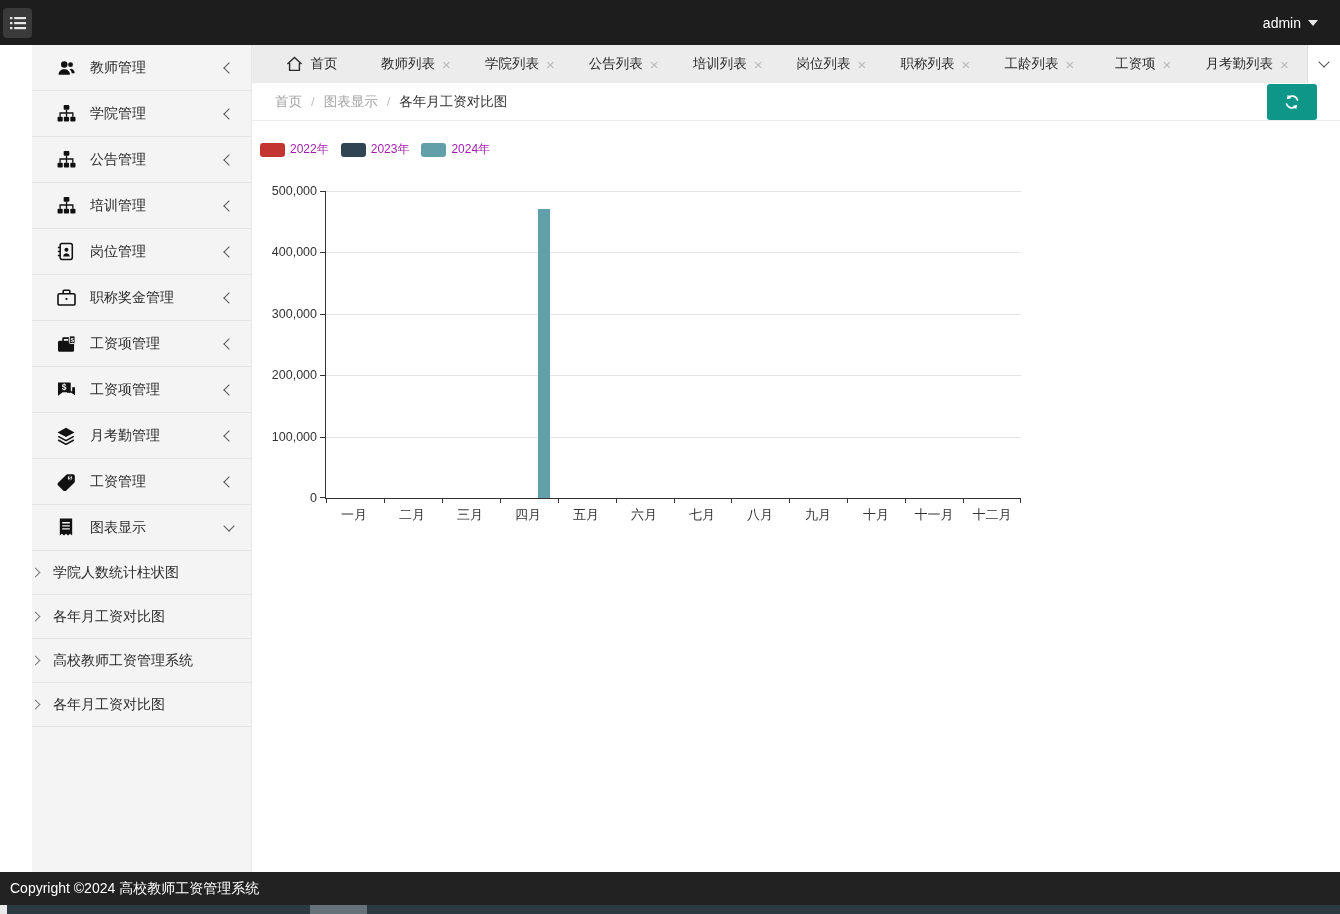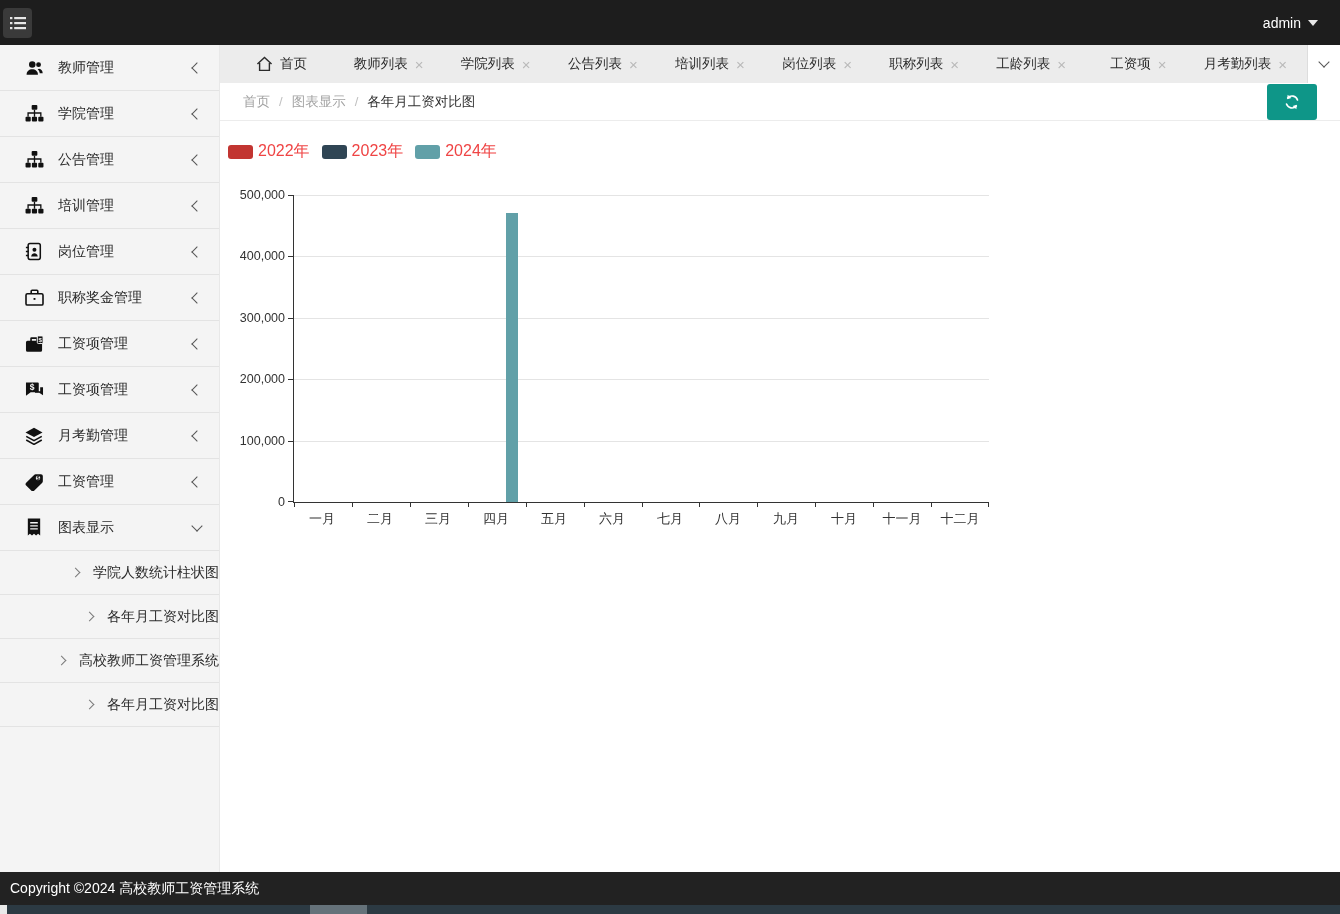--- a/index.html
+++ b/index.html
@@ -11,32 +11,32 @@
   .brand { width:220px; padding-left:20px; font-size:17px; font-weight:bold; letter-spacing:.5px; }
   .hamburger-btn { width:29px; height:30px; margin-left:3px; background:#3a3a3a; border:none;
     border-radius:4px; display:flex; align-items:center; justify-content:center; cursor:pointer; }
   .header-spacer { flex:1; }
   .user-menu { display:flex; align-items:center; gap:7px; padding-right:22px; font-size:14px; cursor:pointer; }
   .caret-down { width:0; height:0; border-left:5px solid transparent; border-right:5px solid transparent;
     border-top:6px solid #e8e8e8; }
 
   
   .middle { display:flex; height:827px; }
-  .sidebar { width:220px; background:#f4f4f4; border-right:1px solid #e8e8e8; overflow:hidden; }
+  .sidebar { width:220px; background:#f4f4f4; border-right:1px solid #e8e8e8; overflow:hidden;margin-left:32px; }
   .side-item { height:46px; display:flex; align-items:center; padding:0 18px 0 24px;
     border-bottom:1px solid #e3e3e3; cursor:pointer; background:#f4f4f4; }
   .side-item .icon { width:20px; height:20px; margin-right:14px; flex:0 0 20px;
     display:flex; align-items:center; justify-content:center; }
   .side-item .lbl { font-size:14px; color:#2b2b2b; flex:1; }
   .chev { width:8px; height:8px; border-left:1.6px solid #555; border-bottom:1.6px solid #555; display:inline-block; }
   .chev.left { transform:rotate(45deg); }
   .chev.down { transform:rotate(-45deg); margin-top:-4px; }
   .chev.right { transform:rotate(-135deg); width:7px; height:7px; border-color:#7a7a7a; }
   .side-sub { height:44px; display:flex; align-items:center; 
-    border-bottom:1px solid #e3e3e3; cursor:pointer; font-size:14px; color:#2b2b2b; background:#f4f4f4;justify-content:flex-end; }
+    border-bottom:1px solid #e3e3e3; cursor:pointer; font-size:14px; color:#2b2b2b; background:#f4f4f4; }
   .side-sub .chev { margin-right:14px; }
 
   
   .main { flex:1; display:flex; flex-direction:column; background:#fff; min-width:0; }
 
   .tabbar { height:38px; background:#ececec; display:flex; align-items:stretch; }
   .tabs { flex:1; display:flex; padding:0 8px; }
   .tab { flex:1; display:flex; align-items:center; justify-content:center; gap:7px;
     font-size:13.5px; color:#2b2b2b; cursor:pointer; white-space:nowrap; }
   .tab-close { color:#b9b9b9; font-size:15px; line-height:1; cursor:pointer; }
@@ -53,21 +53,21 @@
 
   .content { flex:1; padding:20px 0 0 8px; position:relative; }
 
   
   .chart-wrap { width:788px; }
   .chart-head { display:flex; align-items:center; justify-content:space-between; margin-bottom:33px; }
   .chart-title { font-size:17px; font-weight:bold; color:#333; }
   .legend { display:flex; align-items:center; gap:12px; }
   .legend-item { display:flex; align-items:center; gap:5px; cursor:pointer; }
   .legend-swatch { width:25px; height:14px; border-radius:3px; }
-  .legend-label { font-size:16px; color:#ef4444; }
+  .legend-label { font-size:12px; color:#a21caf; }
 
   .plot-area { margin-left:65px; width:696px; height:308px; position:relative;
     border-left:1px solid #333; border-bottom:1px solid #333; }
   .gridline { position:absolute; left:0; right:0; height:1px; background:#e4e4e4; }
   .ytick { position:absolute; left:-6px; width:5px; height:1px; background:#333; }
   .ylabel { position:absolute; right:calc(100% + 9px); width:70px; text-align:right;
     font-size:12.5px; color:#333; transform:translateY(-50%); white-space:nowrap; }
   .bands { position:absolute; inset:0; display:flex; }
   .band { flex:1; display:flex; align-items:flex-end; justify-content:center; height:100%; }
   .bar-slot { width:12px; margin:0 1.5px; height:100%; display:flex; align-items:flex-end; }

